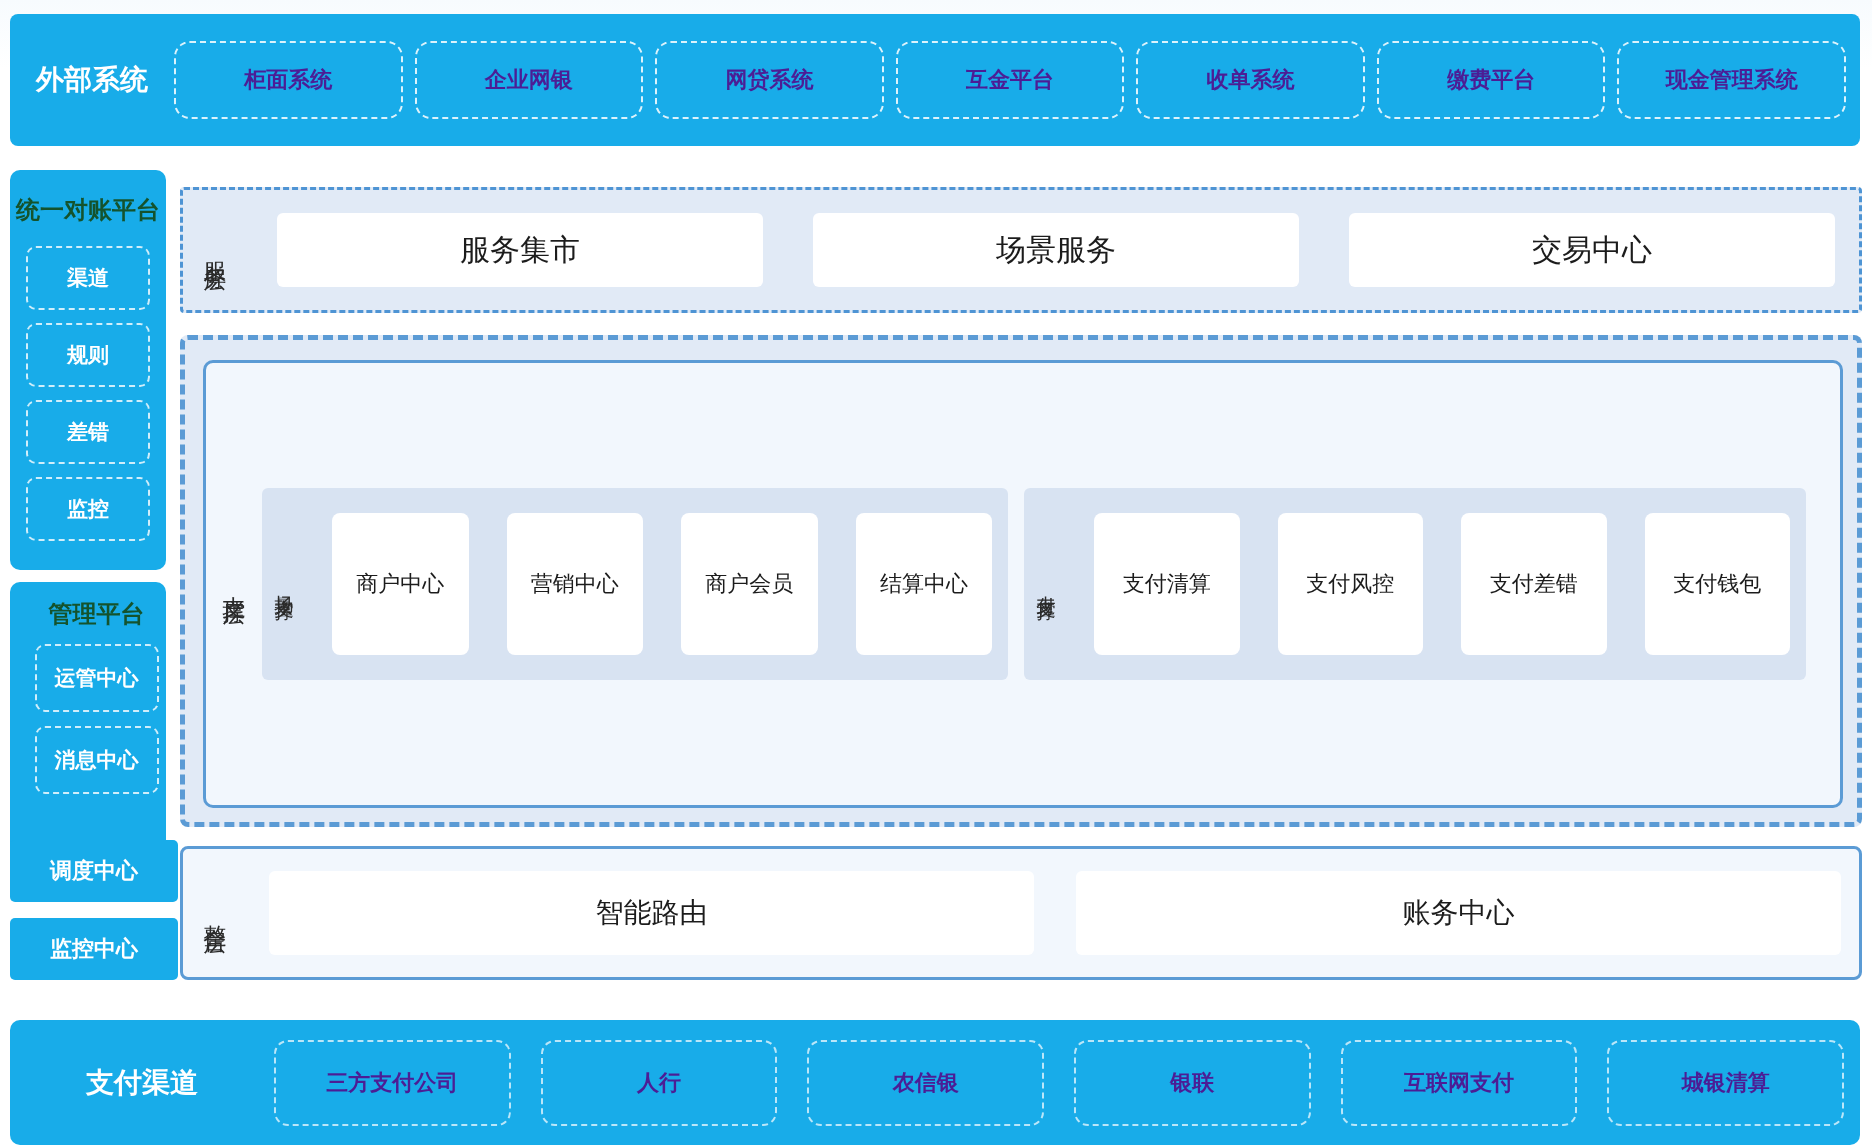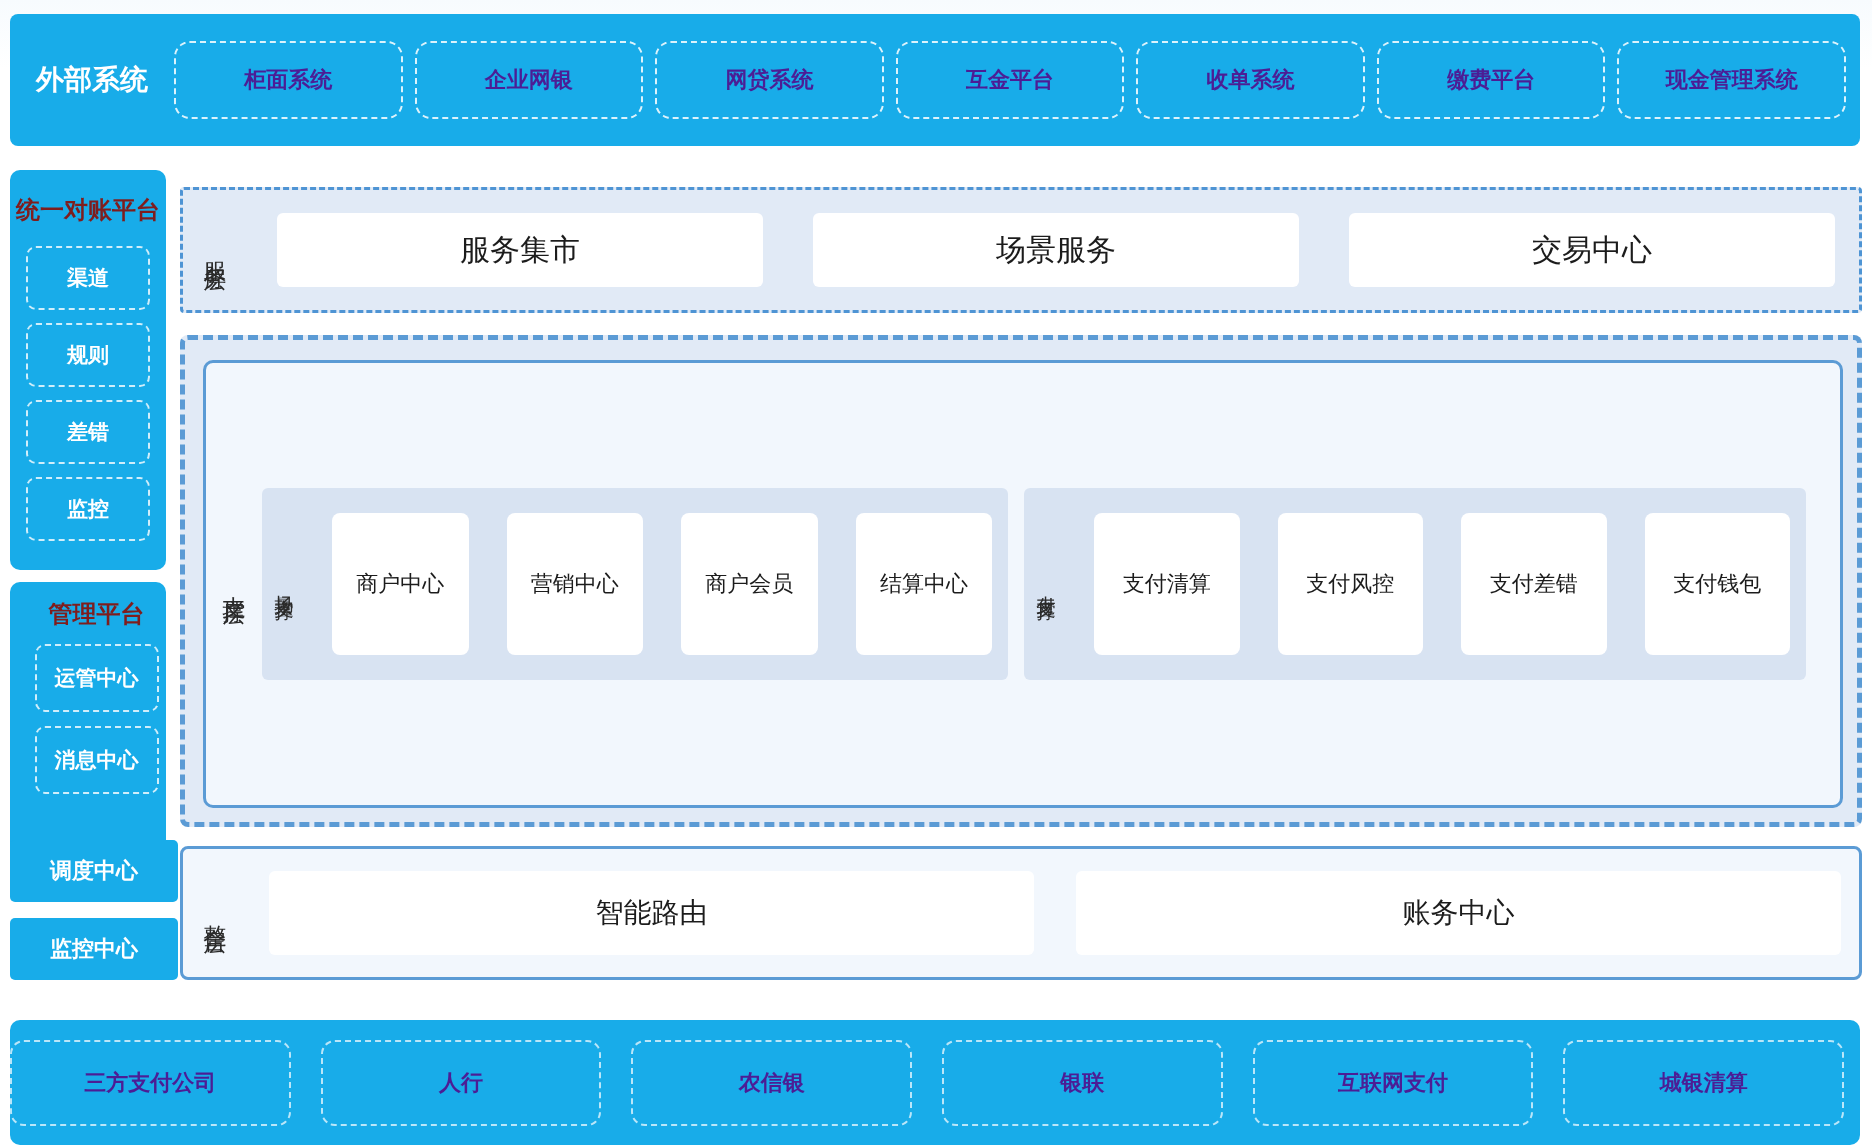--- a/index.html
+++ b/index.html
@@ -24,21 +24,21 @@
     flex:1; display:flex; align-items:center; justify-content:center;
     border:2px dashed rgba(255,255,255,0.85); border-radius:16px;
     color:#4c1d95; font-weight:bold; font-size:22px;
   }
 
   
   .side-block {
     left:10px; width:156px; background:#18ace9; border-radius:10px;
     display:flex; flex-direction:column; align-items:center;
   }
-  .side-title { color:#7f1d1d; font-weight:bold;font-family:Liberation Serif, serif; }
+  .side-title { color:#14532d; font-weight:bold;font-family:Liberation Serif, serif; }
   .side-chip {
     width:124px; border:2px dashed rgba(255,255,255,0.8); border-radius:10px;
     color:#fff; font-weight:bold; font-size:21px;
     display:flex; align-items:center; justify-content:center;
   }
   .side-solid {
     left:10px; width:168px; height:62px; background:#18ace9; border-radius:5px;
     color:#fff; font-weight:bold; font-size:22px;
     display:flex; align-items:center; justify-content:center;
   }
@@ -179,20 +179,21 @@
 
 </div>
 
 <div class="abs panel integration-panel solid-box">
   <div class="v-label">整合层</div>
   <div class="white-node">智能路由</div>
   <div class="white-node">账务中心</div>
 </div>
 
 <div class="abs blue-bar bottom-bar">
+  <div class="bar-title">支付渠道</div>
   <div class="chip-row">
     <div class="chip">三方支付公司</div>
     <div class="chip">人行</div>
     <div class="chip">农信银</div>
     <div class="chip">银联</div>
     <div class="chip">互联网支付</div>
     <div class="chip">城银清算</div>
   </div>
 </div>
 

